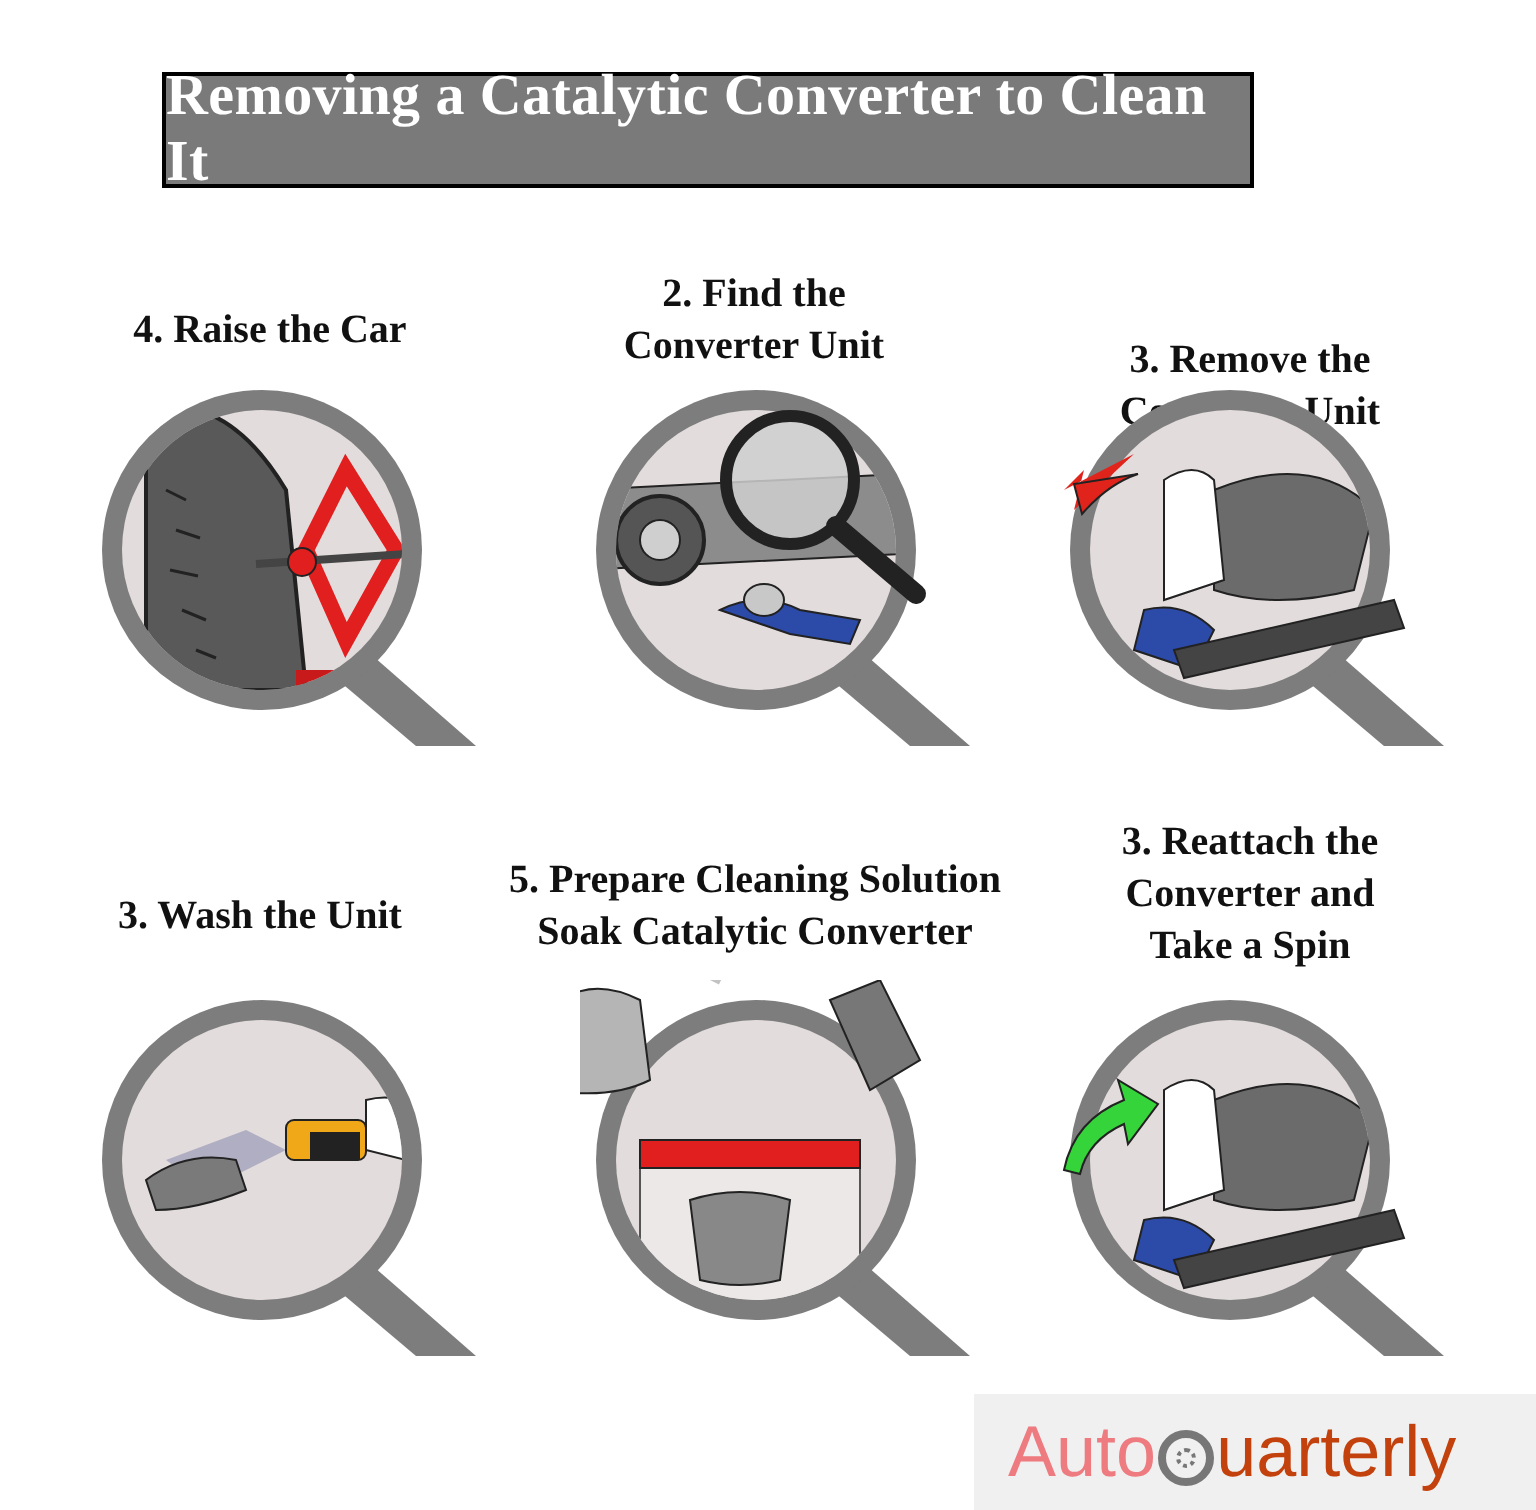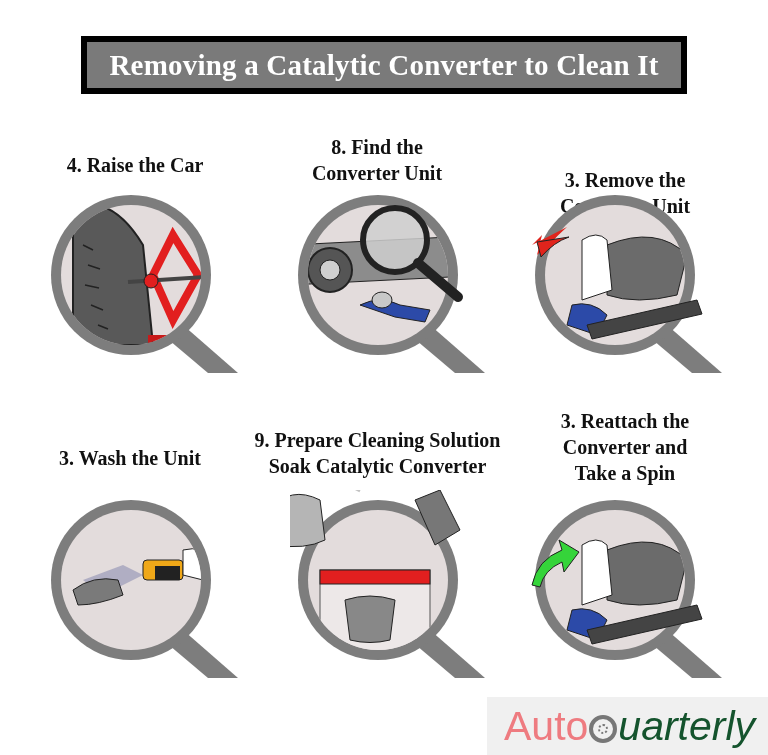--- a/index.html
+++ b/index.html
@@ -1,49 +1,49 @@
 <!DOCTYPE html>
 <html><head>
 <meta charset="utf-8">
 <style>
   html, body { margin:0; padding:0; }
   body { width:768px; height:755px; background:#ffffff; position:relative; overflow:hidden;
          font-family:"Liberation Serif","DejaVu Serif",serif; }
-  .title-box { position:absolute; left:81px; top:36px; width:606px; height:58px;
-               background:#7a7a7a; border:6px solid #000000; box-sizing:border-box;
+  .title-box { position:absolute; left:81px; top:36px; width:546px; height:58px;
+               background:#7a7a7a; border:2px solid #000000; box-sizing:border-box;
                display:flex; align-items:center; justify-content:center; }
   .title-box span { color:#ffffff; font-size:29px; font-weight:bold; letter-spacing:0.2px; }
   .step-label { position:absolute; text-align:center; font-weight:bold; font-size:20px;
                 line-height:26px; color:#111; white-space:pre-line; }
   .step { position:absolute; width:200px; height:200px; }
   .step svg { width:200px; height:200px; display:block; }
   .logo { position:absolute; left:487px; top:697px; width:281px; height:58px; background:#f0f0f0;
           display:flex; align-items:center; padding-left:17px; box-sizing:border-box;
-          font-family:"Liberation Sans","DejaVu Sans",sans-serif; font-size:41px; }
+          font-family:"Liberation Sans","DejaVu Sans",sans-serif; font-size:36px; }
   .logo .auto { color:#ee7b80; }
-  .logo .q { color:#14532d;font-style:italic; }
+  .logo .q { color:#c2410c; }
   .logo .wheel { display:inline-block; width:28px; height:28px; border:4px solid #777; border-radius:50%;
                  box-sizing:border-box; position:relative; margin:0 1px; top:3px; }
   .logo .wheel::after { content:""; position:absolute; left:5px; top:5px; width:10px; height:10px;
                         border-radius:50%; border:2px dotted #777; box-sizing:border-box; }
 </style>
 </head>
 <body>
 
 <div class="title-box">
   <span>Removing a Catalytic Converter to Clean It</span>
 </div>
 
 <div class="step-label" style="left:30px;top:152px;width:210px;">4. Raise the Car</div>
-<div class="step-label" style="left:272px;top:134px;width:210px;">8. Find the
+<div class="step-label" style="left:272px;top:134px;width:210px;">2. Find the
 Converter Unit</div>
 <div class="step-label" style="left:520px;top:131px;width:210px;margin-top:36px;">3. Remove the
 Converter Unit</div>
 <div class="step-label" style="left:25px;top:445px;width:210px;">3. Wash the Unit</div>
-<div class="step-label" style="left:225px;top:427px;width:305px;">9. Prepare Cleaning Solution
+<div class="step-label" style="left:225px;top:427px;width:305px;">5. Prepare Cleaning Solution
 Soak Catalytic Converter</div>
 <div class="step-label" style="left:520px;top:408px;width:210px;">3. Reattach the
 Converter and
 Take a Spin</div>
 
 <div class="step" style="left:43px;top:185px;">
   <svg viewBox="0 0 200 200">
     <defs>
         <clipPath id="c1">
           <circle cx="88" cy="90" r="70"></circle>

